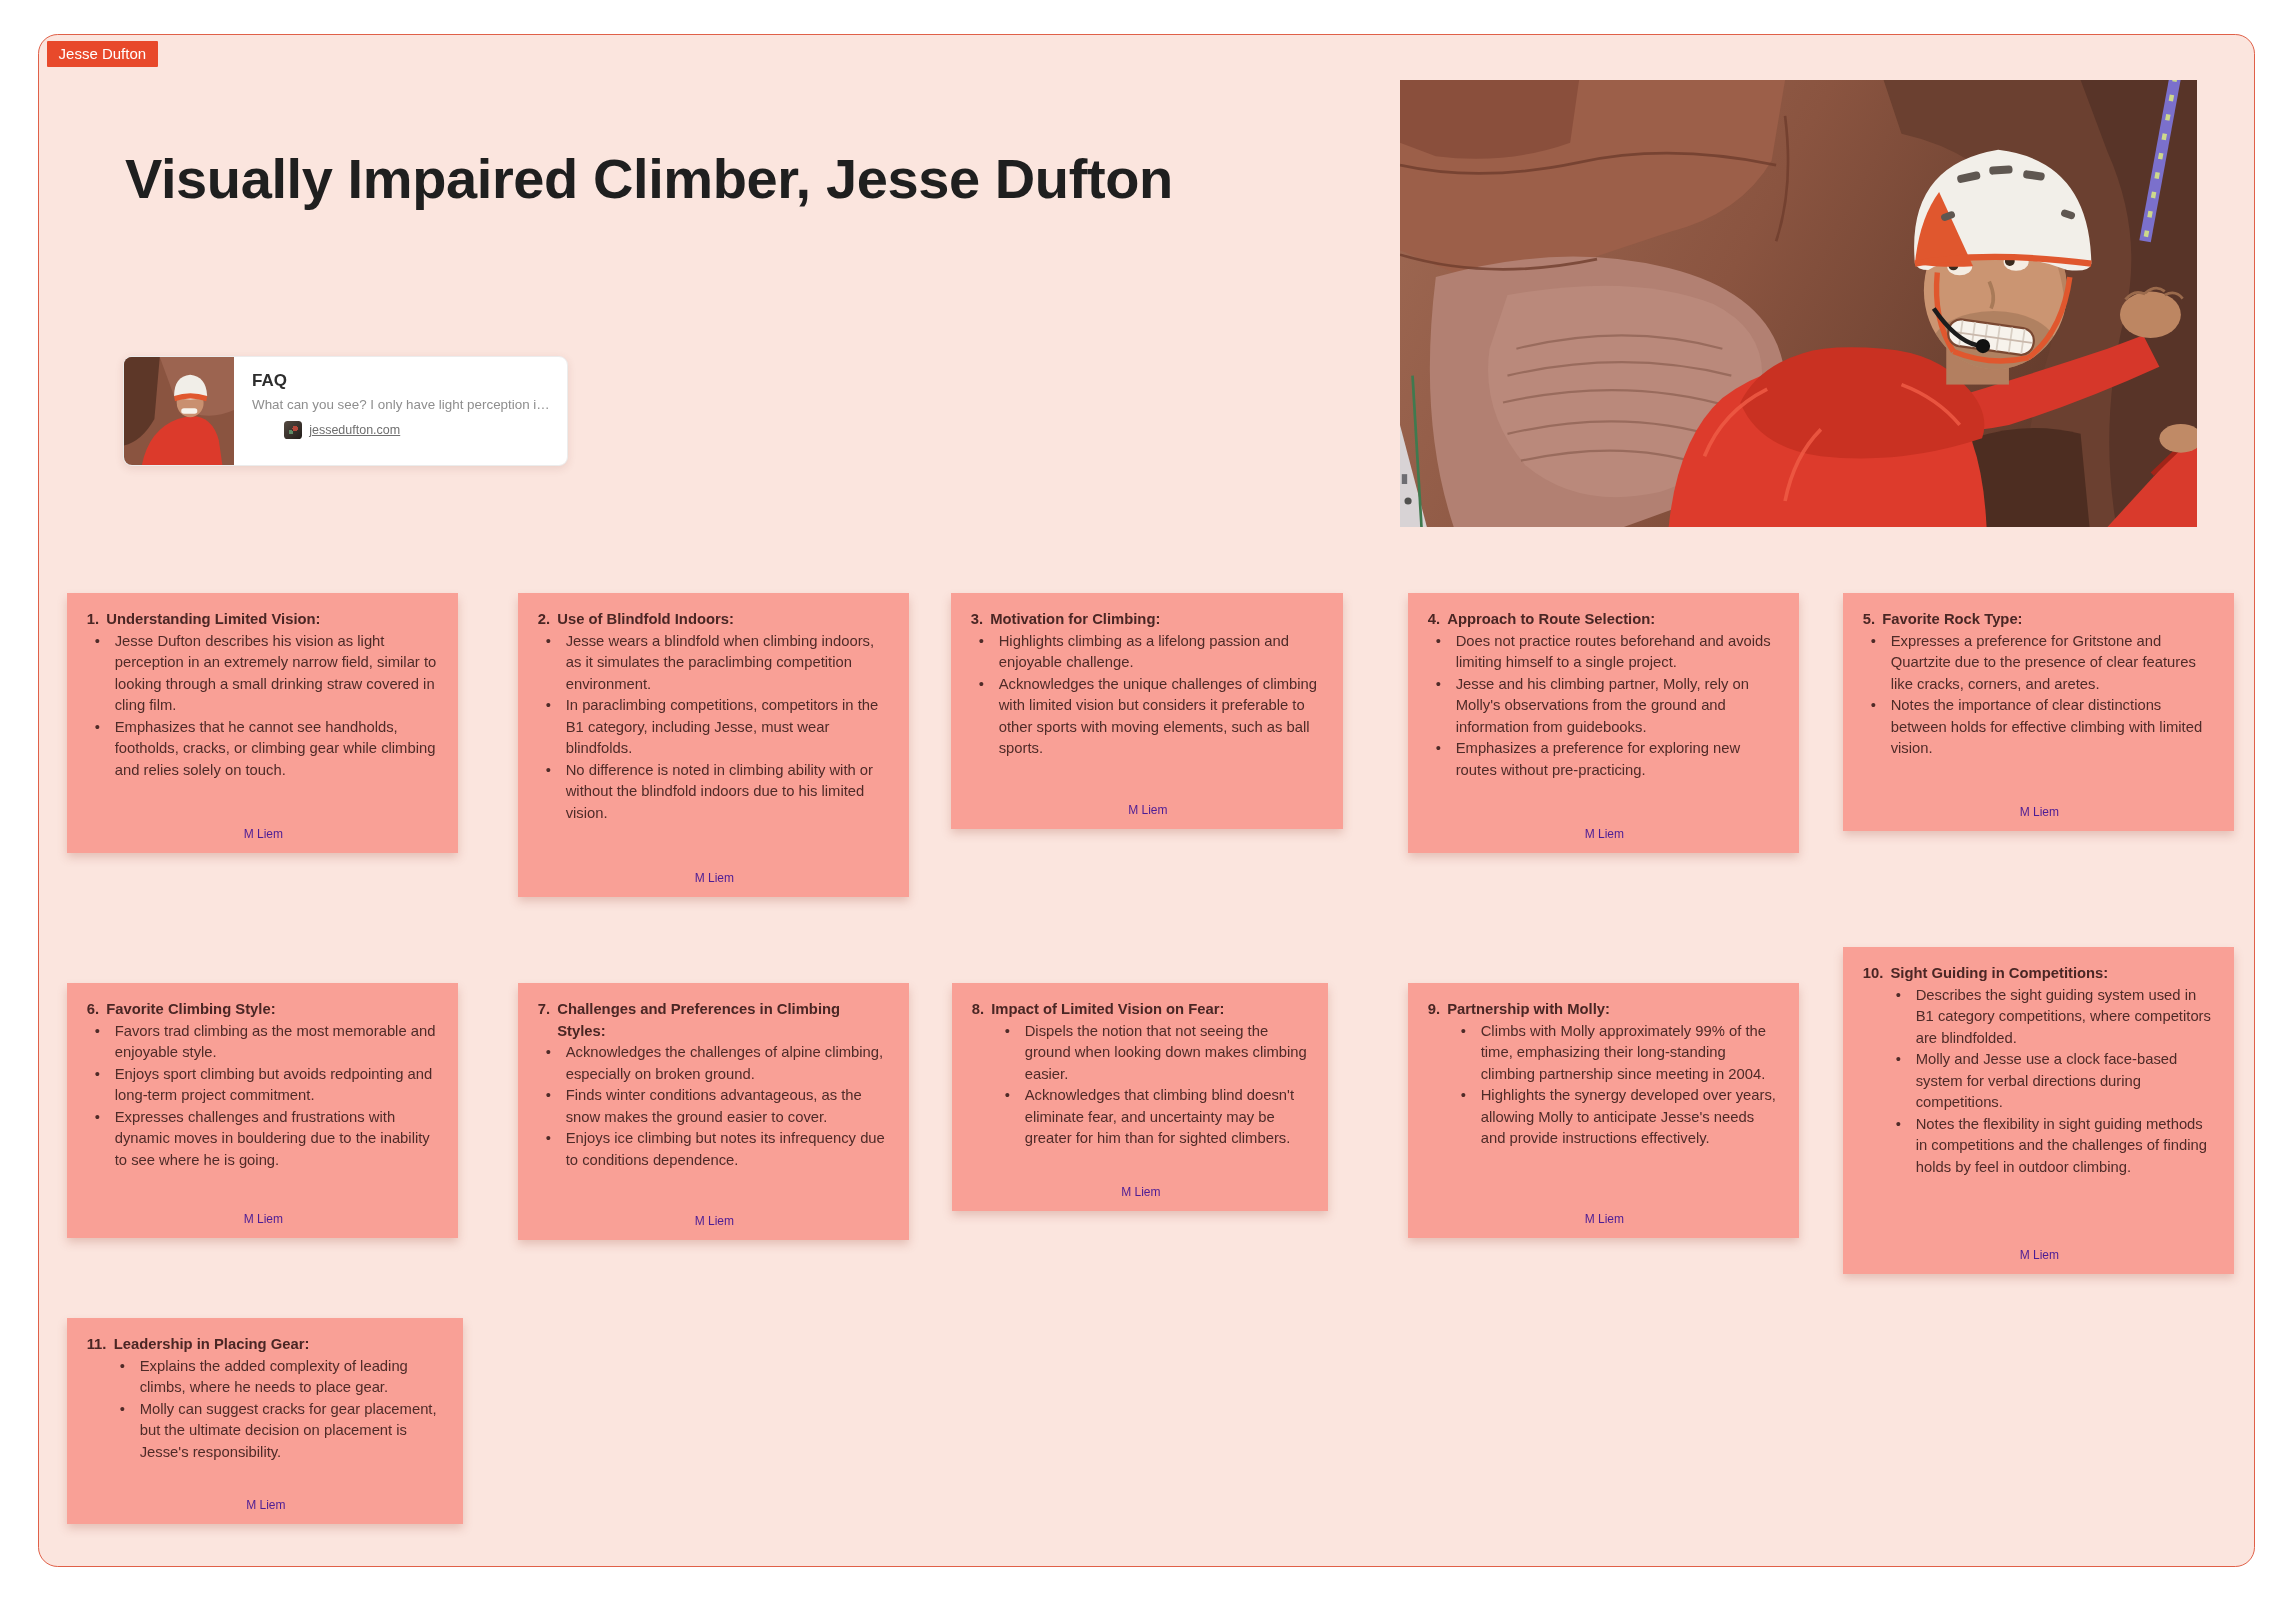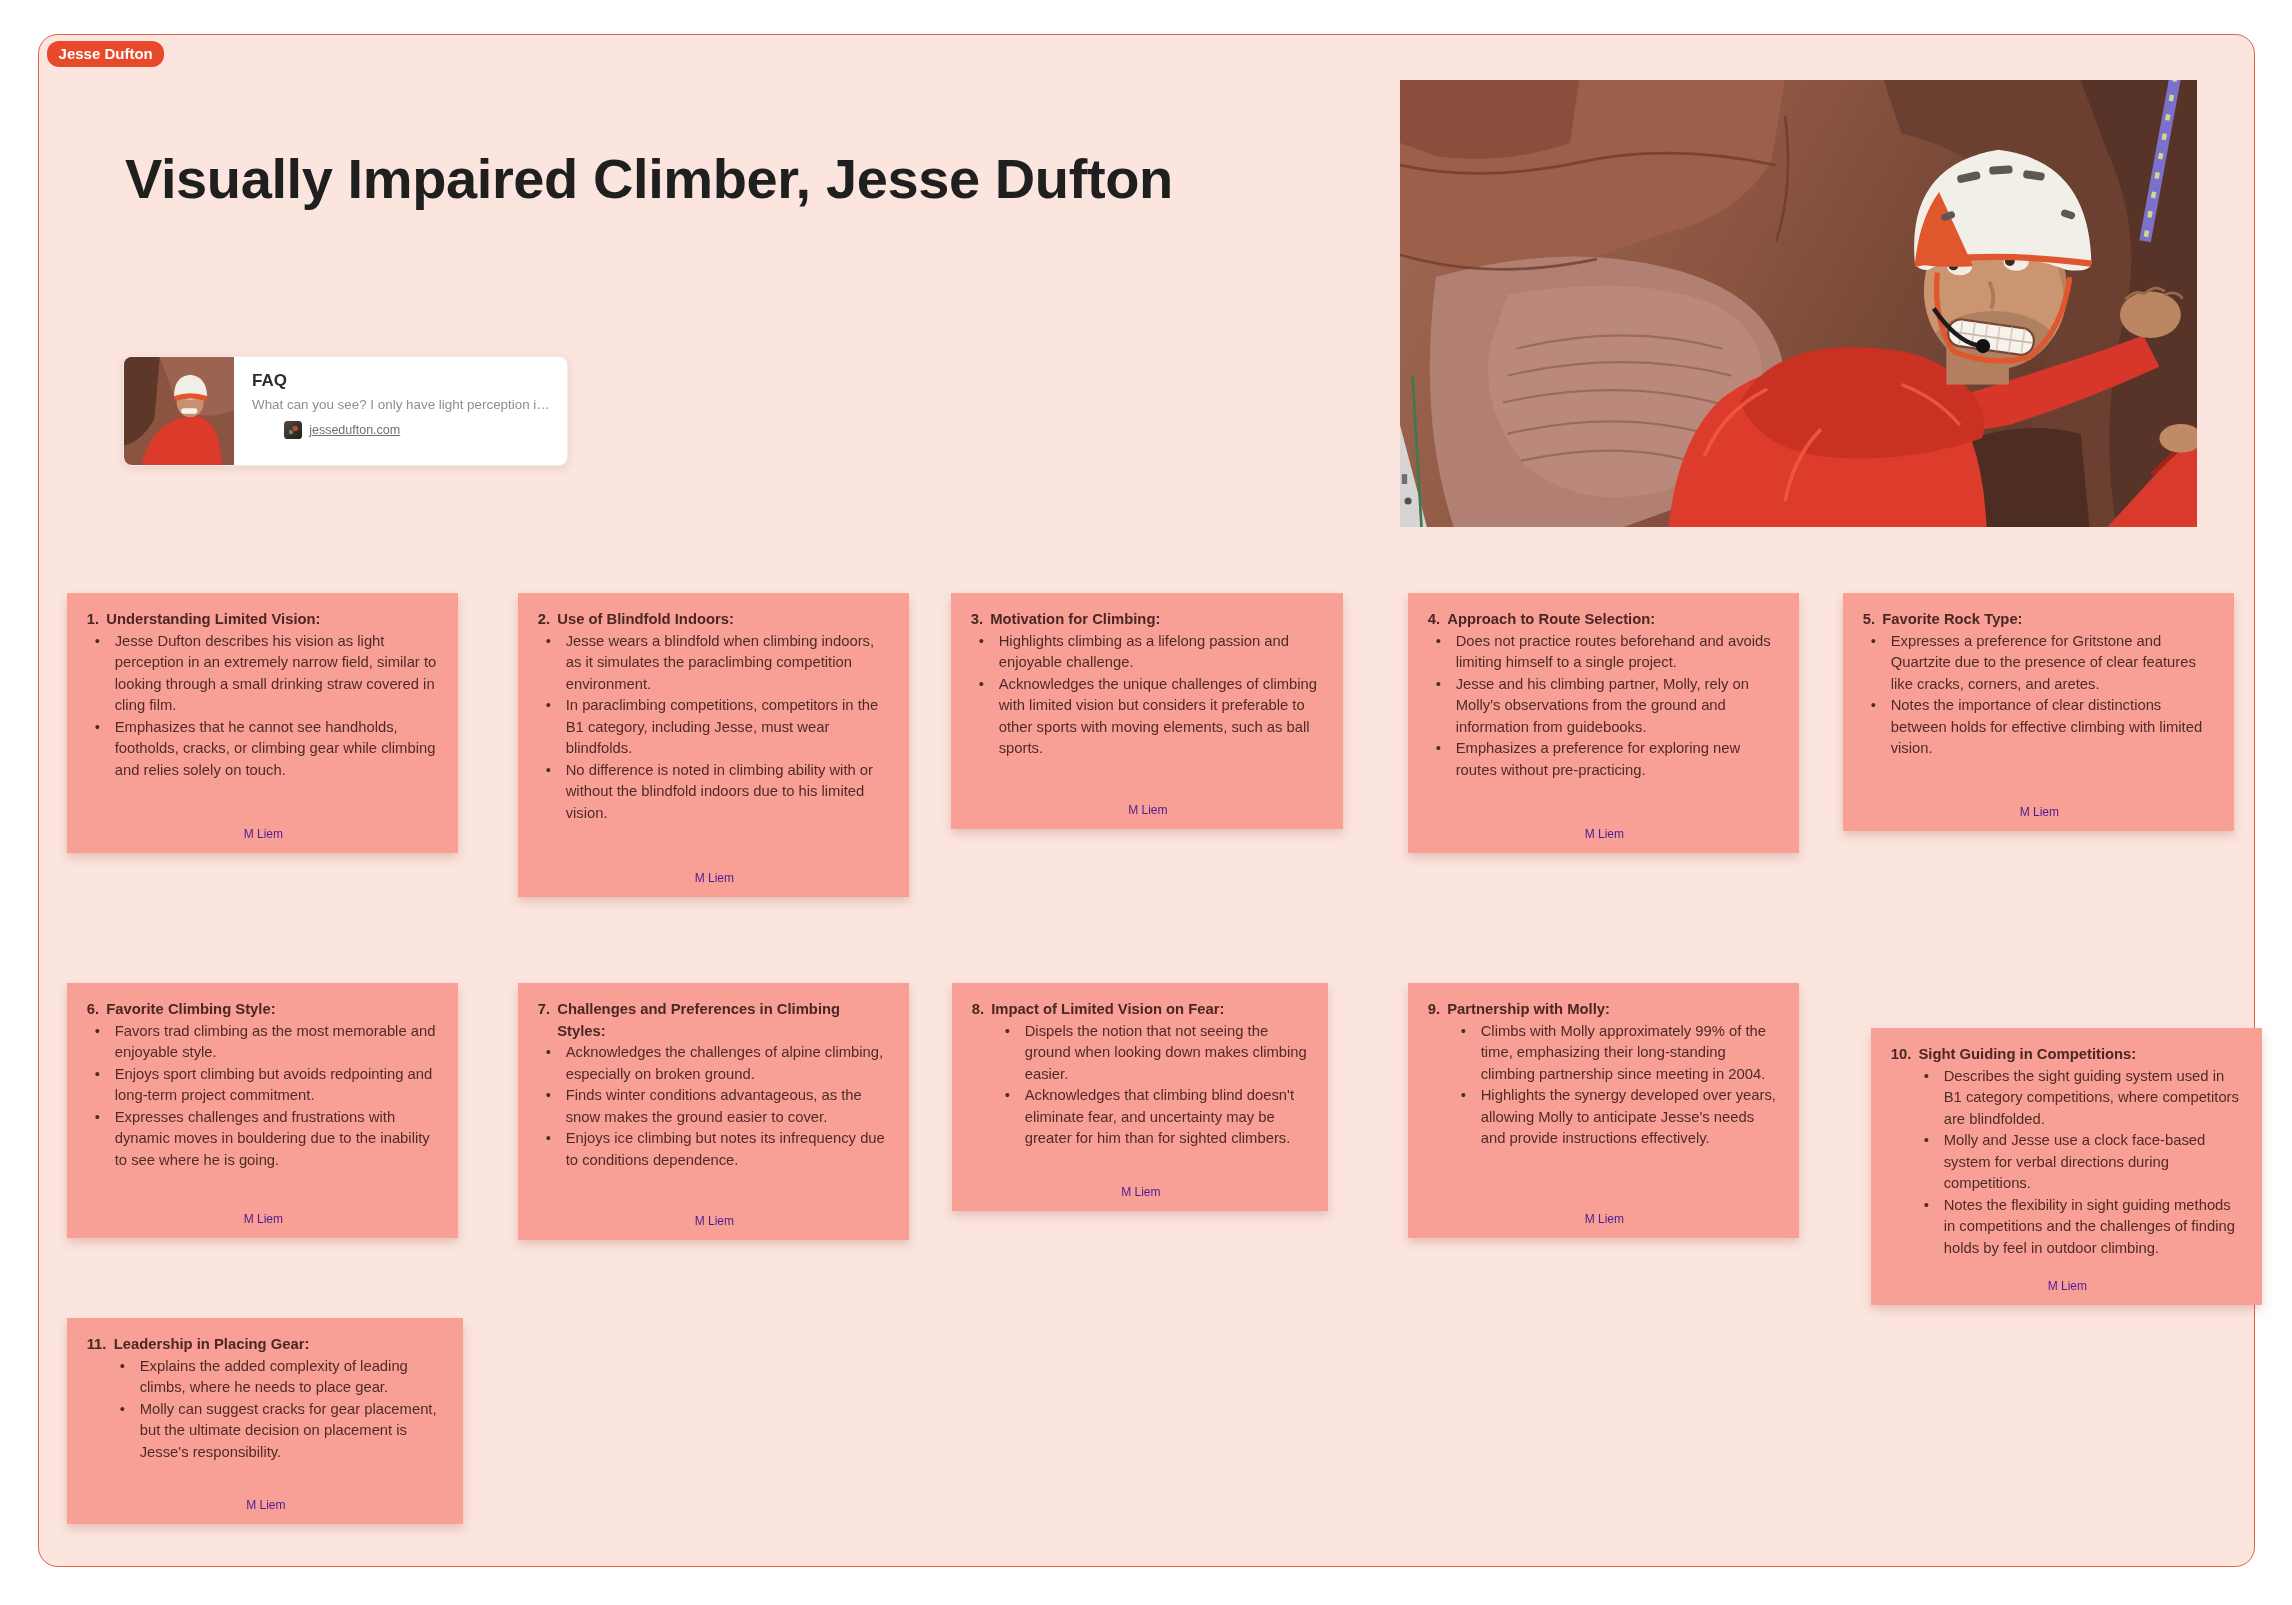--- a/index.html
+++ b/index.html
@@ -2,21 +2,21 @@
 <html style="font-size:14.3px"><head>
 <meta charset="utf-8">
 <style>
   html,body{margin:0;padding:0;background:#ffffff;}
   #canvas{position:relative;width:2293px;height:1606px;background:#ffffff;overflow:hidden;
           font-family:"Liberation Sans",sans-serif;}
   
   .frame{position:absolute;left:38px;top:34px;width:2217px;height:1533px;
          background:#fbe5de;border:1.8px solid #e06048;border-radius:19.7px;box-sizing:border-box;}
   .frame-badge{position:absolute;left:47px;top:41px;background:#e8492b;color:#ffffff;
-         font-size:15px;font-weight:700;line-height:15px;padding:5.4px 11.6px;border-radius:12px;
+         font-size:15px;font-weight:400;line-height:15px;padding:5.4px 11.6px;border-radius:1px;
          white-space:nowrap;}
   
   .board-title{position:absolute;left:125px;top:134px;font-size:56px;line-height:90px;
          font-weight:bold;color:#1f1f1f;letter-spacing:-0.4px;}
   
   .faq-card{position:absolute;left:123px;top:356px;width:445px;height:110px;background:#ffffff;
          border:0.9px solid #ececec;border-radius:9px;box-shadow:0 2.7px 9px rgba(120,60,50,0.12);
          display:flex;overflow:hidden;box-sizing:border-box;}
   .faq-thumb{width:110px;height:100%;flex:0 0 110px;}
   .faq-thumb svg{display:block;width:100%;height:100%;}
@@ -48,21 +48,21 @@
   
   #note1 {left:67px;  top:593px;  width:391px; height:260px;}
   #note2 {left:518px; top:593px;  width:391px; height:304px;}
   #note3 {left:951px;top:593px;  width:392px; height:236px;}
   #note4 {left:1408px;top:593px;  width:391px; height:260px;}
   #note5 {left:1843px;top:593px;  width:391px; height:238px;}
   #note6 {left:67px;  top:983px; width:391px; height:255px;}
   #note7 {left:518px; top:983px; width:391px; height:257px;}
   #note8 {left:952px;top:983px; width:376px; height:228px;}
   #note9 {left:1408px;top:983px; width:391px; height:255px;}
-  #note10{left:1843px;top:1028px; width:391px; height:277px;margin-left:28px;}
+  #note10{left:1843px;top:947px; width:391px; height:327px;}
   #note11{left:67px;  top:1318px; width:396px; height:206px;}
 </style>
 </head>
 <body>
 
 <div id="canvas">
   <div class="frame"></div>
 
   <div class="frame-badge">Jesse Dufton</div>
 

